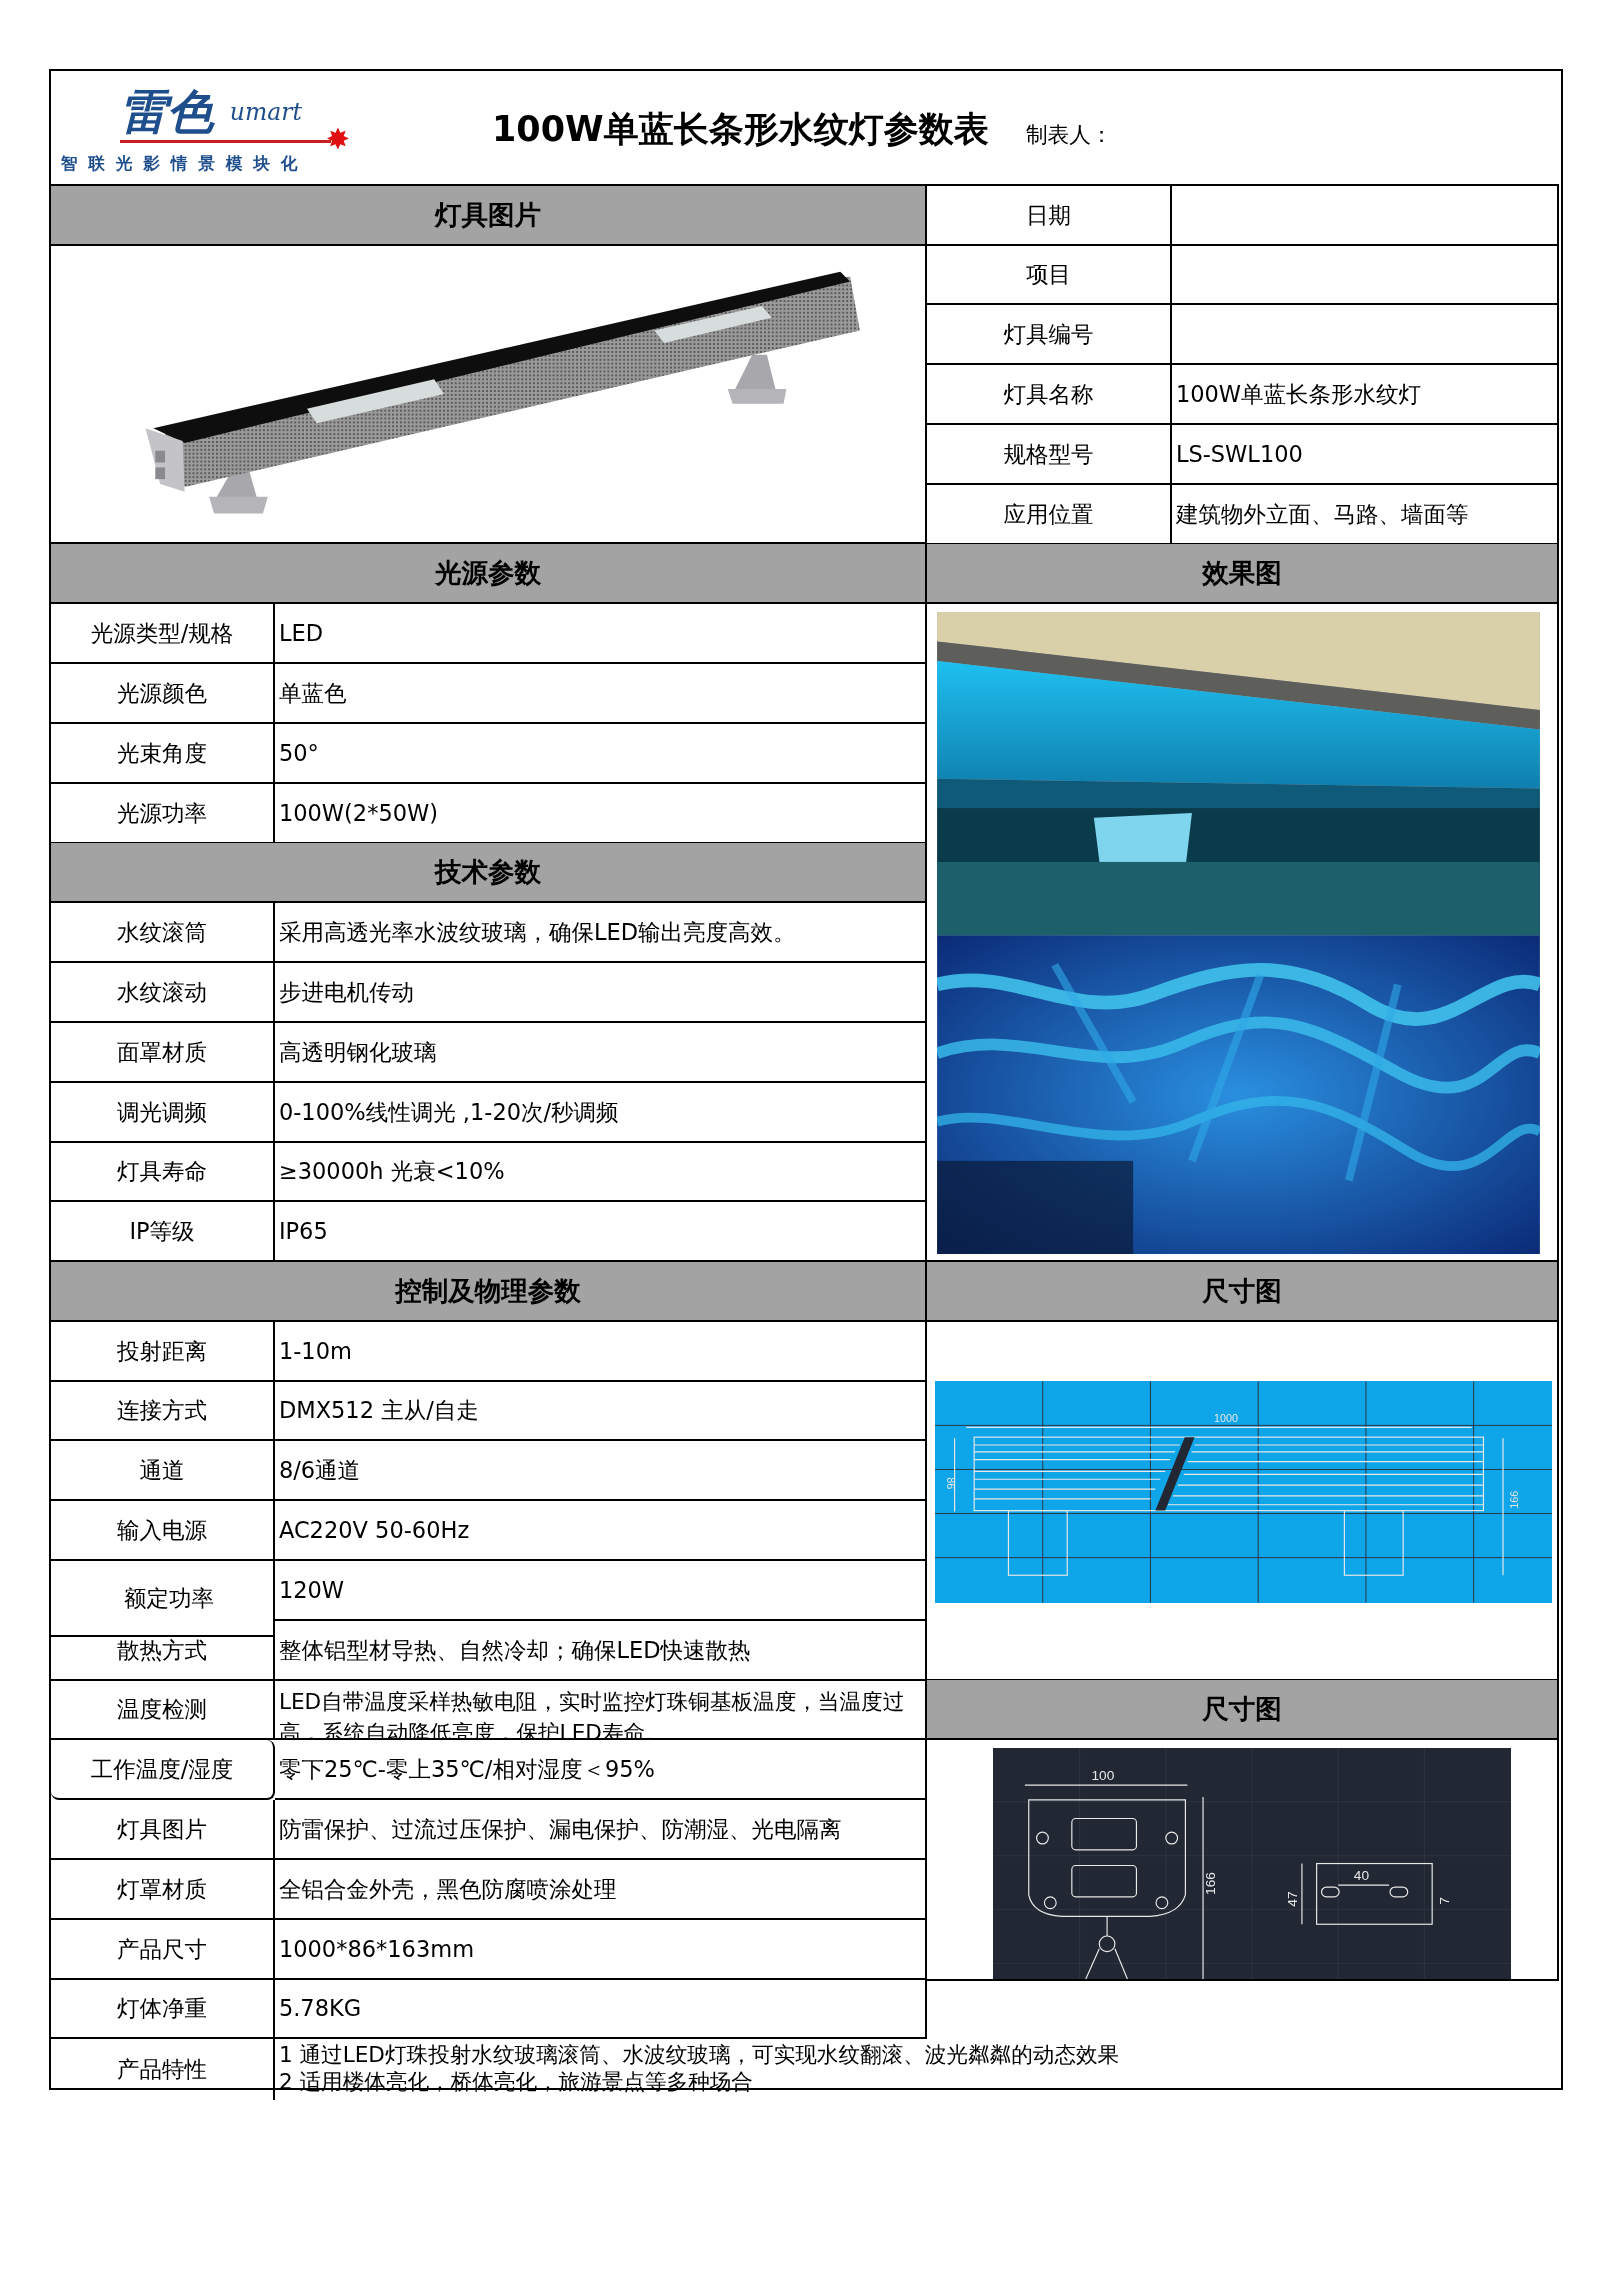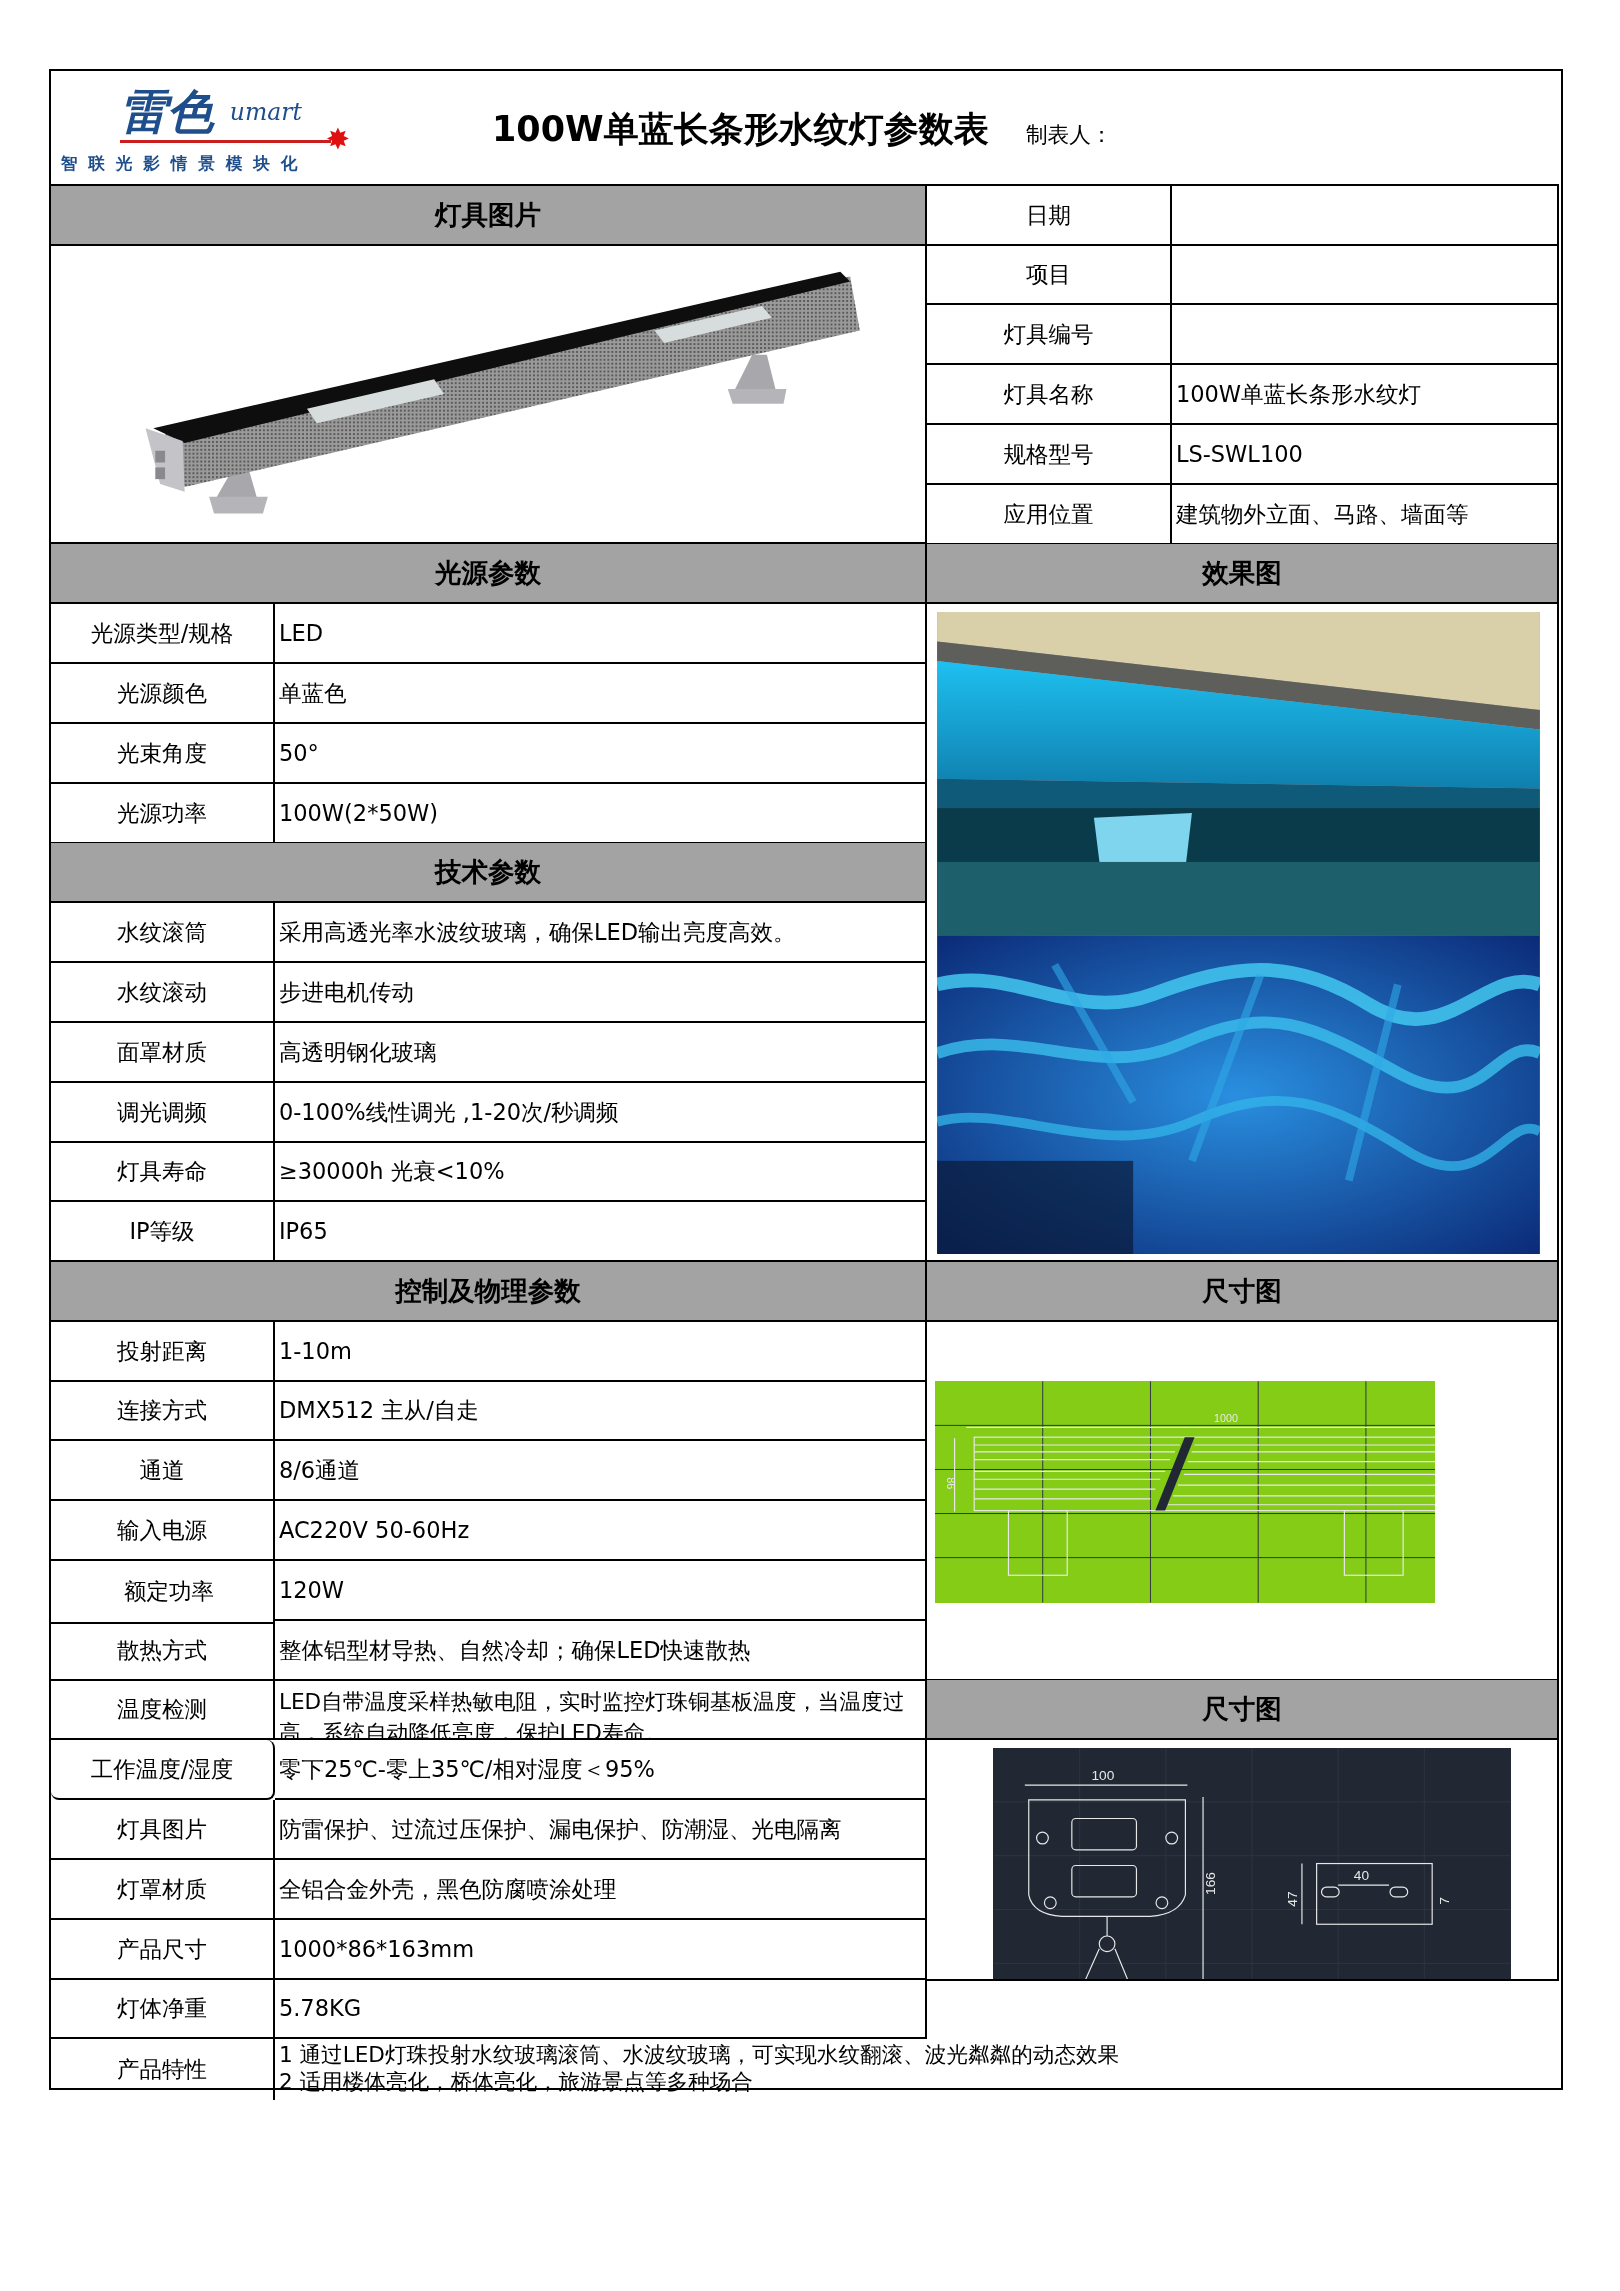--- a/index.html
+++ b/index.html
@@ -145,40 +145,40 @@
 
   <div class="cell gray" style="left:0;top:1191px;width:876px;height:60px;">控制及物理参数</div>
   <div class="cell label" style="left:0;top:1251px;width:224px;height:60px;">投射距离</div>
   <div class="cell value" style="left:224px;top:1251px;width:652px;height:60px;">1-10m</div>
   <div class="cell label" style="left:0;top:1310px;width:224px;height:60px;">连接方式</div>
   <div class="cell value" style="left:224px;top:1310px;width:652px;height:60px;">DMX512  主从/自走</div>
   <div class="cell label" style="left:0;top:1370px;width:224px;height:60px;">通道</div>
   <div class="cell value" style="left:224px;top:1370px;width:652px;height:60px;">8/6通道</div>
   <div class="cell label" style="left:0;top:1430px;width:224px;height:60px;">输入电源</div>
   <div class="cell value" style="left:224px;top:1430px;width:652px;height:60px;">AC220V 50-60Hz</div>
-  <div class="cell label" style="left:0;top:1490px;width:224px;height:63px;padding-left:14px;">额定功率</div>
+  <div class="cell label" style="left:0;top:1490px;width:224px;height:76px;padding-left:14px;">额定功率</div>
   <div class="cell value" style="left:224px;top:1490px;width:652px;height:60px;">120W</div>
   <div class="cell label" style="left:0;top:1550px;width:224px;height:60px;">散热方式</div>
   <div class="cell value" style="left:224px;top:1550px;width:652px;height:60px;">整体铝型材导热、自然冷却；确保LED快速散热</div>
   <div class="cell label" style="left:0;top:1609px;width:224px;height:60px;">温度检测</div>
   <div class="cell value multi" style="left:224px;top:1609px;width:652px;height:60px;">LED自带温度采样热敏电阻，实时监控灯珠铜基板温度，当温度过高，系统自动降低亮度，保护LED寿命。</div>
   <div class="cell label" style="left:0;top:1669px;width:224px;height:60px;border-radius:8px;">工作温度/湿度</div>
   <div class="cell value" style="left:224px;top:1669px;width:652px;height:60px;">零下25℃-零上35℃/相对湿度＜95%</div>
   <div class="cell label" style="left:0;top:1729px;width:224px;height:60px;">灯具图片</div>
   <div class="cell value" style="left:224px;top:1729px;width:652px;height:60px;">防雷保护、过流过压保护、漏电保护、防潮湿、光电隔离</div>
   <div class="cell label" style="left:0;top:1789px;width:224px;height:60px;">灯罩材质</div>
   <div class="cell value" style="left:224px;top:1789px;width:652px;height:60px;">全铝合金外壳，黑色防腐喷涂处理</div>
   <div class="cell label" style="left:0;top:1849px;width:224px;height:60px;">产品尺寸</div>
   <div class="cell value" style="left:224px;top:1849px;width:652px;height:60px;">1000*86*163mm</div>
   <div class="cell label" style="left:0;top:1908px;width:224px;height:60px;">灯体净重</div>
   <div class="cell value" style="left:224px;top:1908px;width:652px;height:60px;">5.78KG</div>
 
   <div class="cell gray" style="left:876px;top:1191px;width:632px;height:60px;">尺寸图</div>
   <div class="cell" style="left:876px;top:1251px;width:632px;height:359px;">
-    <div class="img-box" style="left:7.8px;top:59px;width:500px;height:222px;background:#84cc16;">
+    <div class="img-box" style="left:7.8px;top:59px;width:617px;height:222px;background:#0ea5e9;">
       <svg width="617" height="222" viewBox="0 0 630 226">
         <g stroke="#2e3542" stroke-width="1">
           <line x1="0" y1="45" x2="630" y2="45"></line>
             <line x1="0" y1="90" x2="630" y2="90"></line>
             <line x1="0" y1="135" x2="630" y2="135"></line>
             <line x1="0" y1="180" x2="630" y2="180"></line>
           <line x1="110" y1="0" x2="110" y2="226"></line>
             <line x1="220" y1="0" x2="220" y2="226"></line>
             <line x1="330" y1="0" x2="330" y2="226"></line>
             <line x1="440" y1="0" x2="440" y2="226"></line>

